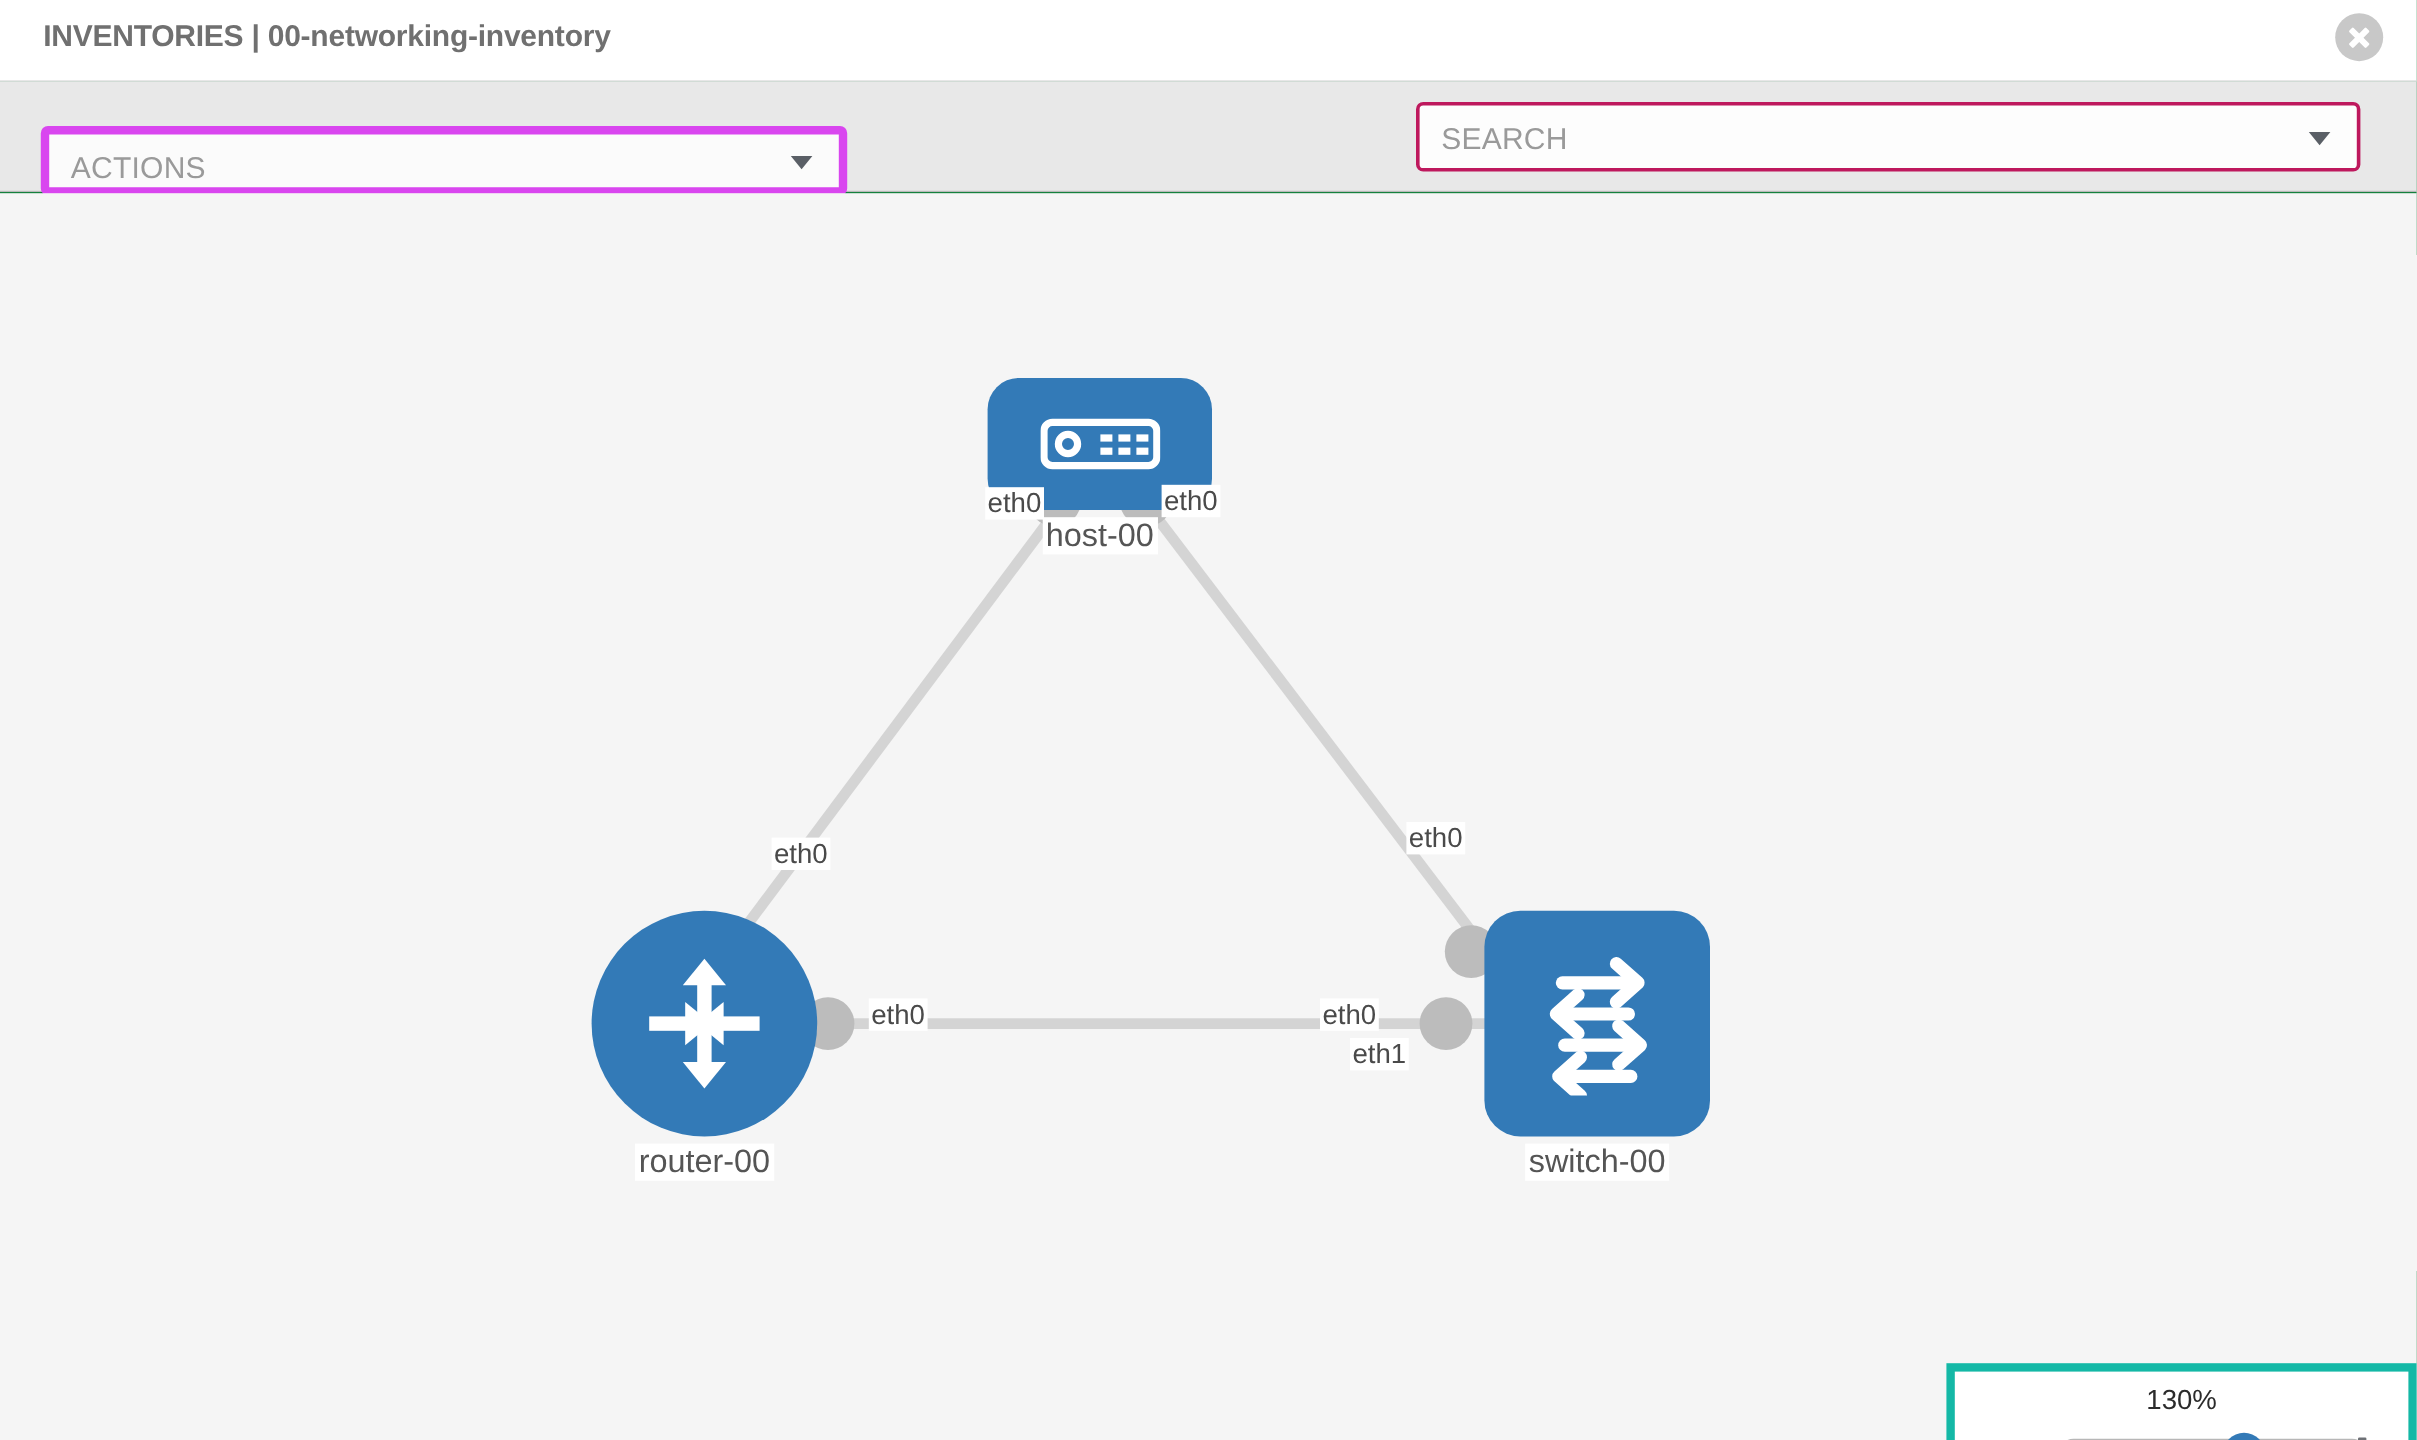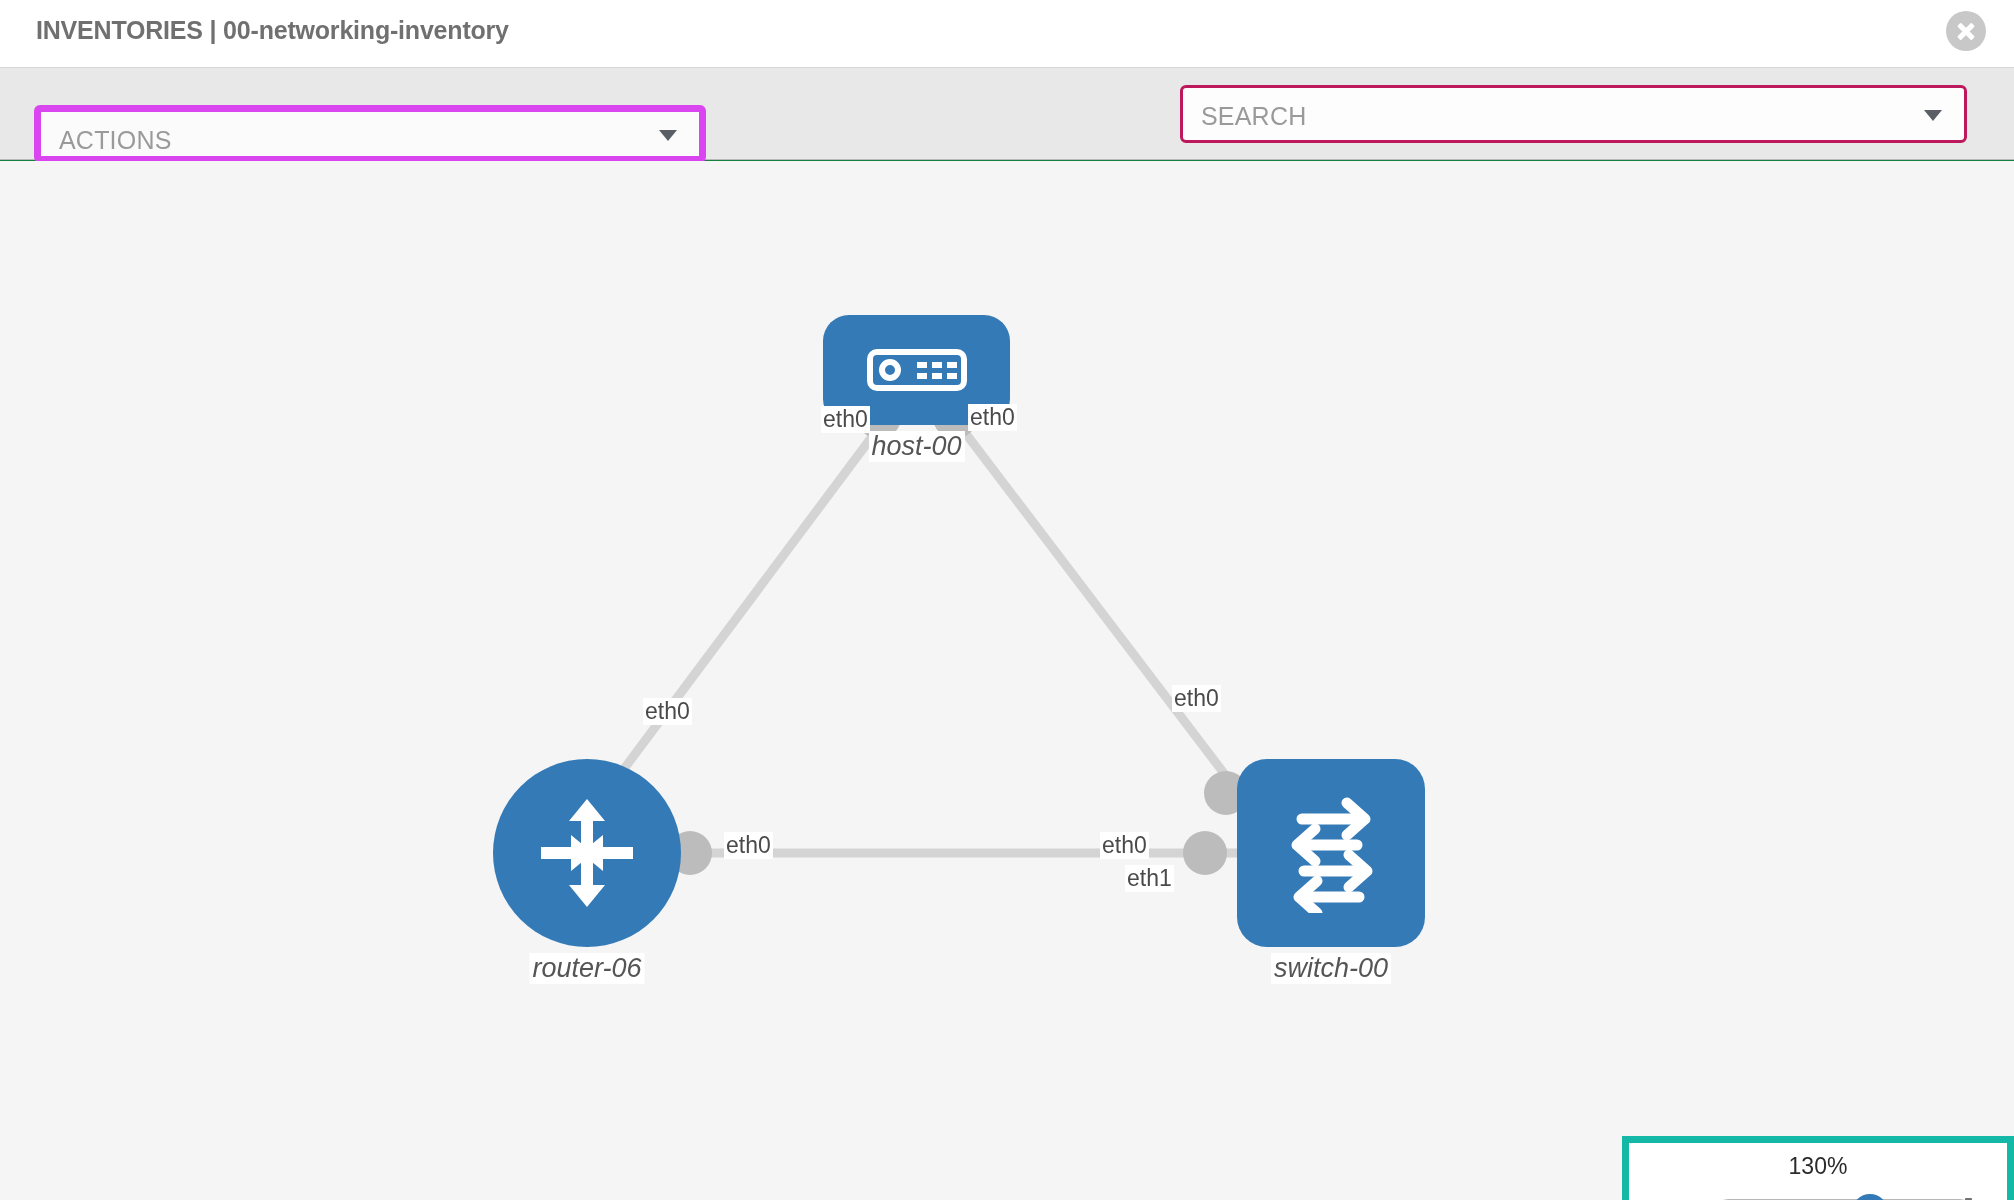--- a/index.html
+++ b/index.html
@@ -85,21 +85,21 @@
   .canvas svg.links { position: absolute; left: 0; top: 0; width: 2014px; height: 1039px; }
 
   .node { position: absolute; }
   .node .shape {
     position: absolute; background: #337ab7;
     display: flex; align-items: center; justify-content: center;
   }
   .node .node-label {
     position: absolute; left: 50%; transform: translateX(-50%);
     white-space: nowrap; font-size: 27px; color: #555555;
-    background: #ffffff; padding: 0 3px; font-style: italic;
+    background: #ffffff; padding: 0 3px;
   }
 
   
   #node-host { left: 823px; top: 154px; width: 187px; height: 110px; }
   #node-host .shape { left: 0; top: 0; width: 187px; height: 110px; border-radius: 26px; }
   #node-host .node-label { top: 116px; }
 
   
   #node-router { left: 493px; top: 598px; width: 188px; height: 188px; }
   #node-router .shape { left: 0; top: 0; width: 188px; height: 188px; border-radius: 50%; }
@@ -236,21 +236,21 @@
             <polygon points="60,114 78,92 42,92"></polygon>
 
             <rect x="62" y="54" width="44" height="12"></rect>
             <polygon points="54,60 76,78 76,42"></polygon>
 
             <rect x="14" y="54" width="44" height="12"></rect>
             <polygon points="66,60 44,78 44,42"></polygon>
           </g>
         </svg>
       </div>
-      <div class="node-label">router-06</div>
+      <div class="node-label">router-00</div>
     </div>
 
     <div class="node" id="node-switch">
       <div class="shape">
         <svg width="120" height="120" viewBox="0 0 120 120" aria-hidden="true">
           <g fill="none" stroke="#ffffff" stroke-width="11" stroke-linecap="round" stroke-linejoin="round">
 
             <line x1="31" y1="26" x2="92" y2="26"></line>
             <polyline points="76,10 94,26 76,42"></polyline>
 

